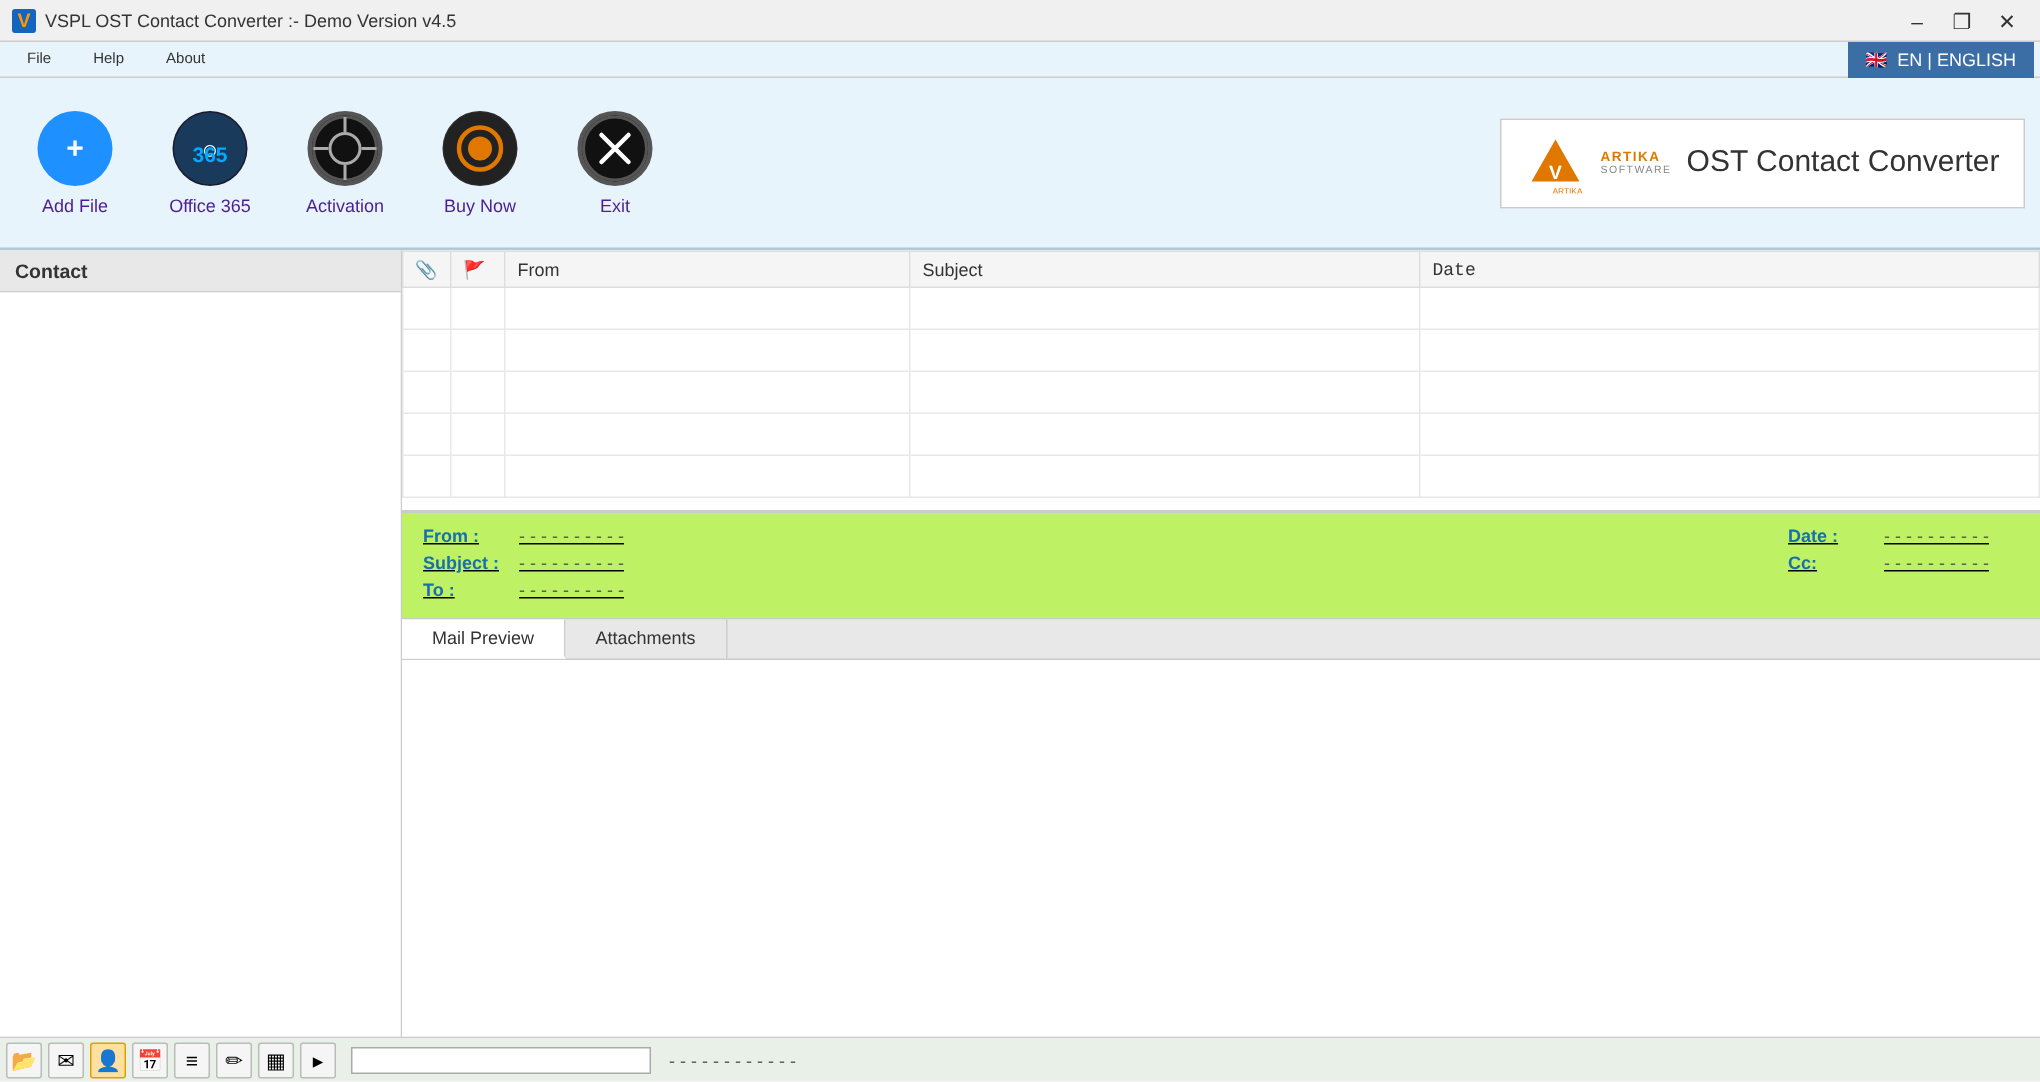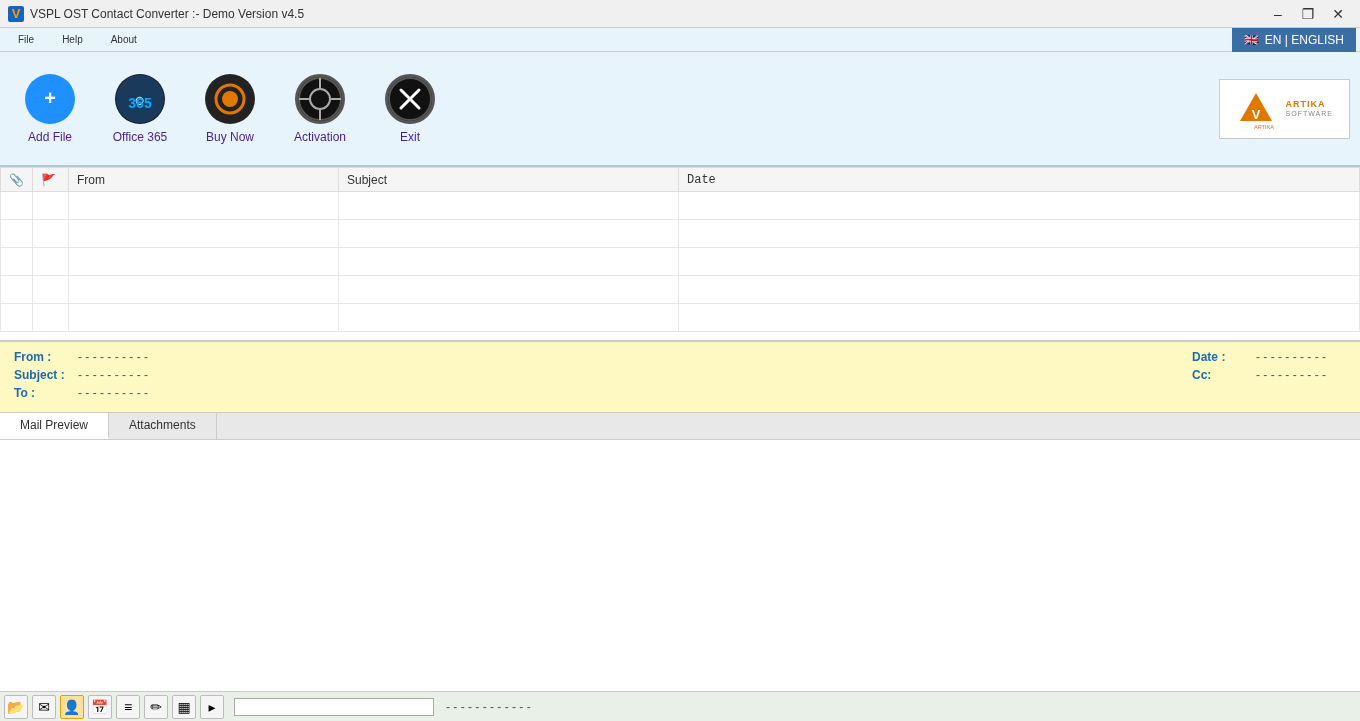--- a/index.html
+++ b/index.html
@@ -190,23 +190,24 @@
     }
     .col-attach { width: 32px; }
     .col-flag { width: 36px; }
     .col-from { width: 270px; }
     .col-subject { width: 340px; }
     .col-date { flex: 1; font-family: Liberation Mono, monospace; }
 
     
     #email-detail {
       padding: 8px 14px;
-      background: #fef9c3;
+      background: #bef264;
       border-bottom: 1px solid #ccc;
       font-size: 12px;
+      text-decoration: underline;
     }
     .detail-row {
       display: flex;
       align-items: center;
       margin-bottom: 4px;
       gap: 4px;
     }
     .detail-label {
       color: #1a6fa8;
       font-weight: bold;
@@ -318,48 +319,48 @@
 
   <button class="toolbar-btn">
     <div class="toolbar-icon" style="background:#1a1a2e;">
       <svg width="50" height="50" viewBox="0 0 50 50">
         <circle cx="25" cy="25" r="24" fill="#1a3a5c"></circle>
         <text x="25" y="32" text-anchor="middle" fill="white" font-size="18" font-weight="bold">○</text>
         <text x="25" y="34" text-anchor="middle" fill="#00aaff" font-size="14" font-weight="bold">365</text>
       </svg>
     </div>
     <span class="toolbar-label">Office 365</span>
-  </button>
-
-  <button class="toolbar-btn">
-    <div class="toolbar-icon" style="background:#2a2a2a;">
-      <svg width="50" height="50" viewBox="0 0 50 50">
-        <circle cx="25" cy="25" r="24" fill="#222"></circle>
-        <circle cx="25" cy="25" r="14" fill="none" stroke="#e07800" stroke-width="3"></circle>
-        <circle cx="25" cy="25" r="8" fill="#e07800"></circle>
-      </svg>
-    </div>
-    <span class="toolbar-label">Buy Now</span>
   </button>
 
   <button class="toolbar-btn">
     <div class="toolbar-icon" style="background:#111; border:3px solid #555;">
       <svg width="44" height="44" viewBox="0 0 44 44">
         <circle cx="22" cy="22" r="21" fill="#111" stroke="#555" stroke-width="2"></circle>
         <circle cx="22" cy="22" r="10" fill="none" stroke="#aaa" stroke-width="2"></circle>
         <line x1="22" y1="1" x2="22" y2="11" stroke="#aaa" stroke-width="2"></line>
         <line x1="22" y1="33" x2="22" y2="43" stroke="#aaa" stroke-width="2"></line>
         <line x1="1" y1="22" x2="11" y2="22" stroke="#aaa" stroke-width="2"></line>
         <line x1="33" y1="22" x2="43" y2="22" stroke="#aaa" stroke-width="2"></line>
       </svg>
     </div>
     <span class="toolbar-label">Activation</span>
   </button>
 
   <button class="toolbar-btn">
+    <div class="toolbar-icon" style="background:#2a2a2a;">
+      <svg width="50" height="50" viewBox="0 0 50 50">
+        <circle cx="25" cy="25" r="24" fill="#222"></circle>
+        <circle cx="25" cy="25" r="14" fill="none" stroke="#e07800" stroke-width="3"></circle>
+        <circle cx="25" cy="25" r="8" fill="#e07800"></circle>
+      </svg>
+    </div>
+    <span class="toolbar-label">Buy Now</span>
+  </button>
+
+  <button class="toolbar-btn">
     <div class="toolbar-icon" style="background:#111; border:3px solid #555;">
       <svg width="44" height="44" viewBox="0 0 44 44">
         <circle cx="22" cy="22" r="21" fill="#111" stroke="#555" stroke-width="2"></circle>
         <line x1="13" y1="13" x2="31" y2="31" stroke="#fff" stroke-width="3" stroke-linecap="round"></line>
         <line x1="31" y1="13" x2="13" y2="31" stroke="#fff" stroke-width="3" stroke-linecap="round"></line>
       </svg>
     </div>
     <span class="toolbar-label">Exit</span>
   </button>
 
@@ -367,25 +368,30 @@
     <svg id="logo-icon" width="40" height="40" viewBox="0 0 50 50">
       <polygon points="25,5 45,40 5,40" fill="#e07800"></polygon>
       <text x="25" y="38" text-anchor="middle" fill="white" font-size="16" font-weight="bold">V</text>
       <text x="35" y="50" text-anchor="middle" fill="#e07800" font-size="7">ARTIKA</text>
       <text x="35" y="57" text-anchor="middle" fill="#e07800" font-size="5">SOFTWARE</text>
     </svg>
     <div style="display:flex; flex-direction:column; line-height:1.1;">
       <span style="font-size:9px; color:#e07800; letter-spacing:1px; font-weight:bold;">ARTIKA</span>
       <span style="font-size:7px; color:#888; letter-spacing:1px;">SOFTWARE</span>
     </div>
+    <span id="logo-text" style="font-size:20px; color:#333;">OST Contact Converter</span>
   </div>
 </div>
 
 <div id="main">
 
+  <div id="left-panel">
+    <div id="contact-header">Contact</div>
+    <div id="contact-list"></div>
+  </div>
 
   <div id="right-panel">
 
     <div id="email-table-area">
       <table id="email-table">
         <thead>
           <tr>
             <th class="col-attach">📎</th>
             <th class="col-flag">🚩</th>
             <th class="col-from">From</th>

